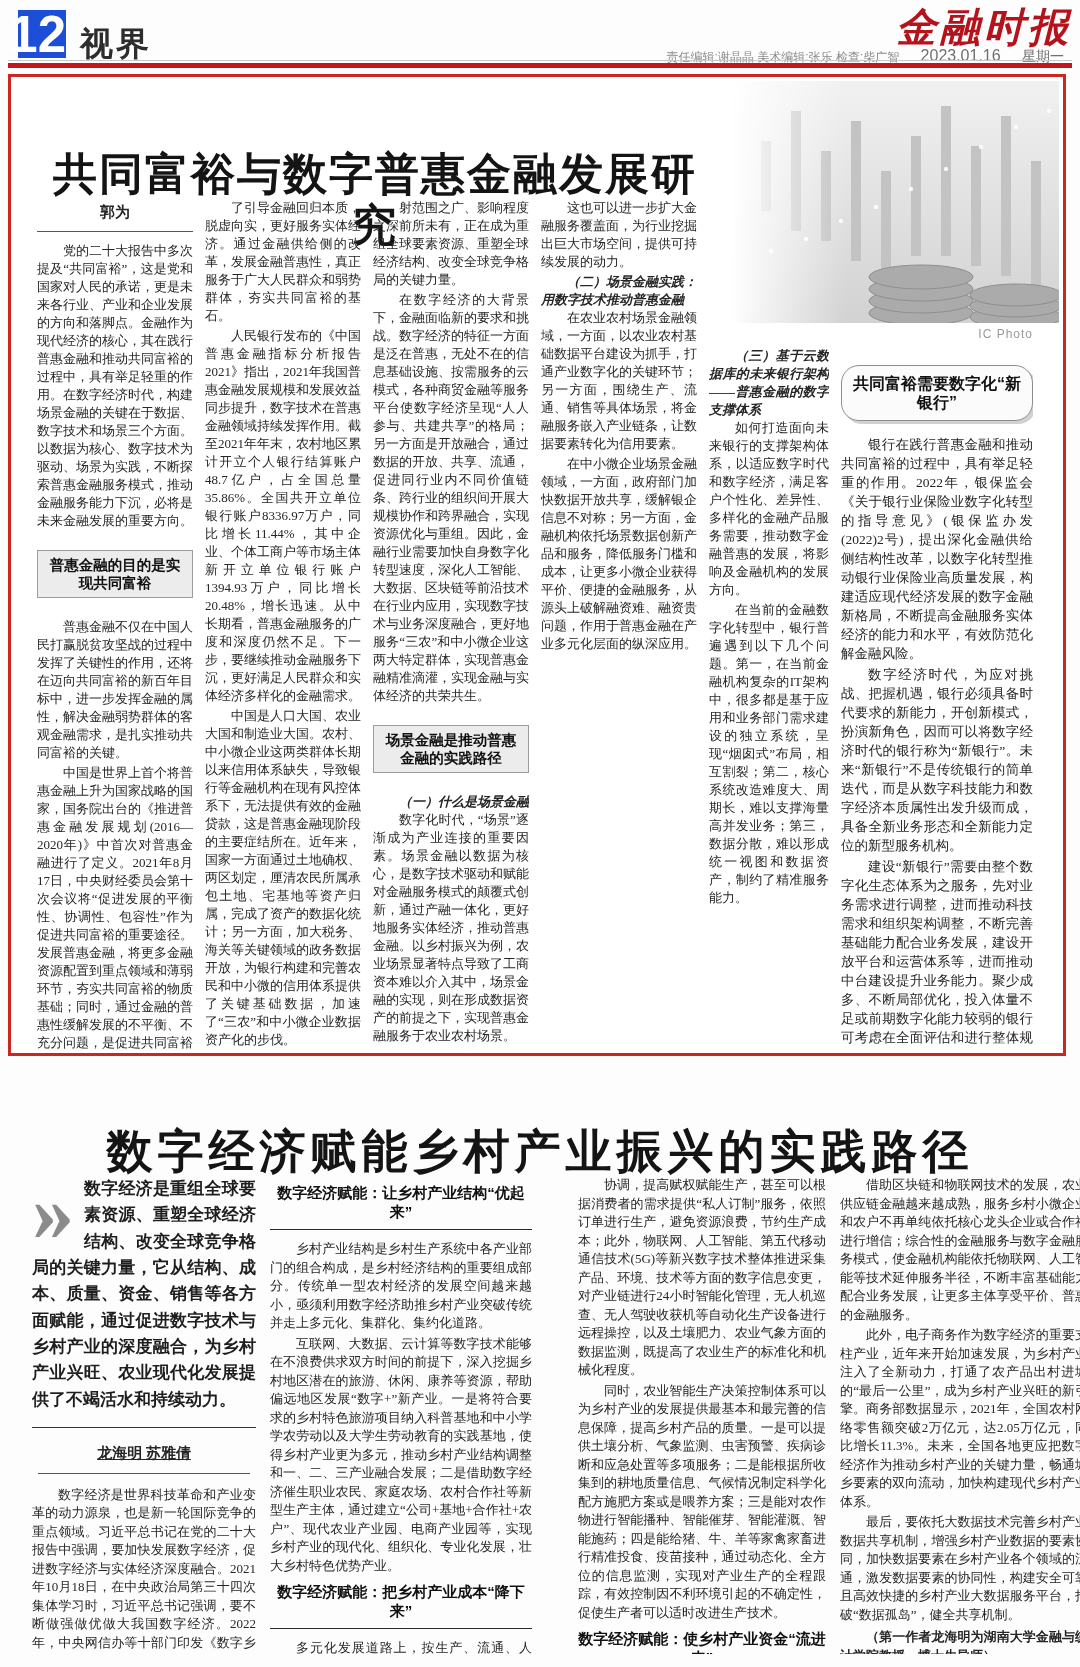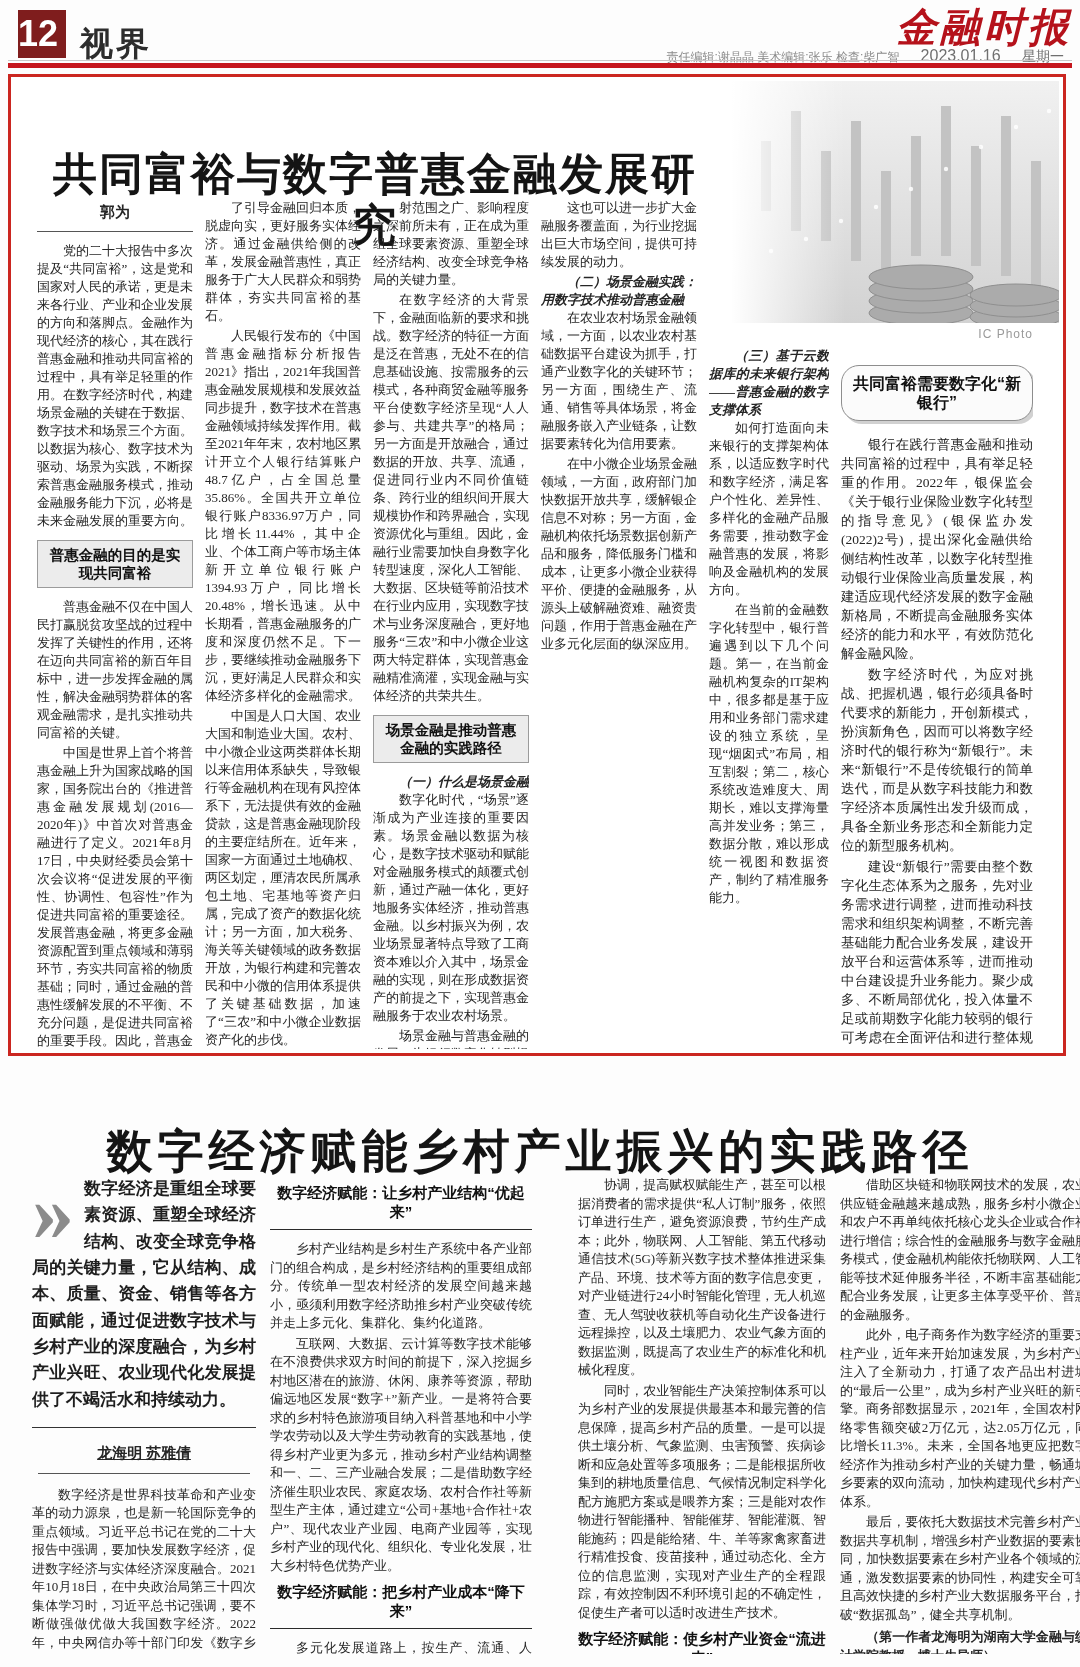--- a/index.html
+++ b/index.html
@@ -2,23 +2,23 @@
 <html><head>
 <meta charset="utf-8">
 <style>
   html,body{margin:0;padding:0;}
   body{
     width:1080px;height:1667px;position:relative;background:#fdfdfd;
     font-family:"Liberation Serif","DejaVu Serif",serif;color:#262626;
     overflow:hidden;
   }
   
-  .pagenum-box{position:absolute;left:18px;top:10px;width:48px;height:48px;background:#7f1d1d;
-    color:#fff;font-family:"Liberation Sans","DejaVu Sans",sans-serif;font-weight:bold;font-size:36px;
-    display:flex;align-items:center;justify-content:flex-start;}
+  .pagenum-box{position:absolute;left:18px;top:10px;width:48px;height:48px;background:#1d4ed8;
+    color:#fff;font-family:"Liberation Sans","DejaVu Sans",sans-serif;font-weight:bold;font-size:51px;
+    display:flex;align-items:center;justify-content:flex-end;}
   .section-title{position:absolute;left:80px;top:22px;font-family:"Liberation Sans","DejaVu Sans",sans-serif;
     font-size:33px;font-weight:bold;color:#2d2d2d;letter-spacing:3px;}
   .masthead{position:absolute;right:8px;top:0px;font-size:40px;font-weight:900;font-style:italic;
     color:#b5121b;letter-spacing:4px;margin-left:48px;}
   .credits-line{position:absolute;right:16px;top:47px;font-family:"Liberation Sans","DejaVu Sans",sans-serif;
     font-size:12px;color:#8a8a8a;}
   .credits-line .date{font-size:16px;color:#6f6f6f;margin-left:18px;}
   .credits-line .weekday{font-size:14px;color:#6f6f6f;margin-left:18px;}
   .header-gray-rule{position:absolute;left:8px;right:8px;top:60px;height:1px;background:#c9c9c9;}
   .header-red-rule{position:absolute;left:8px;right:8px;top:63px;height:5px;background:#c5161d;}
@@ -36,21 +36,21 @@
   .col{overflow:hidden;height:100%;font-size:13px;line-height:18px;}
   .col-1,.col-2,.col-3,.col-4{width:156px;flex:0 0 auto;}
   .col-5{width:120px;flex:0 0 auto;padding-top:148px;box-sizing:border-box;}
   .col-6{width:192px;flex:0 0 auto;padding-top:148px;box-sizing:border-box;font-size:13.5px;line-height:19px;}
 
   
   .blk-p{text-indent:2em;text-align:justify;margin:0 0 2px;}
   .blk-byline{text-align:center;font-weight:bold;font-size:15px;padding:4px 0 10px;
     border-bottom:1px solid #555;margin-bottom:10px;}
   .blk-head{font-family:"Liberation Sans","DejaVu Sans",sans-serif;background:#ececec;border:1px solid #9b9b9b;
-    font-weight:bold;font-size:14.5px;text-align:center;padding:5px 10px;margin:10px 0;color:#111;}
+    font-weight:bold;font-size:14.5px;text-align:center;padding:5px 10px;margin:20px 0;color:#111;}
   .blk-sub{font-weight:bold;font-style:italic;text-align:justify;margin:0 0;text-indent:2em;}
   .blk-rhead{font-family:"Liberation Sans","DejaVu Sans",sans-serif;border:1px solid #8d8d8d;border-radius:18px;
     box-shadow:3px 3px 0 rgba(0,0,0,.18);font-weight:bold;font-size:16px;text-align:center;
     padding:8px 4px;margin:18px 0 14px;background:#fbfbfb;color:#111;}
   .blk-credit2{font-weight:bold;text-indent:2em;text-align:justify;margin-top:4px;}
   .blk-uhead{font-family:"Liberation Sans","DejaVu Sans",sans-serif;font-weight:bold;font-size:15px;
     text-align:center;padding:2px 0 8px;border-bottom:1px solid #2a2a2a;margin:6px 0 10px;color:#111;}
 
   
   .bottom-article{position:absolute;left:8px;top:1078px;width:1064px;height:582px;}

